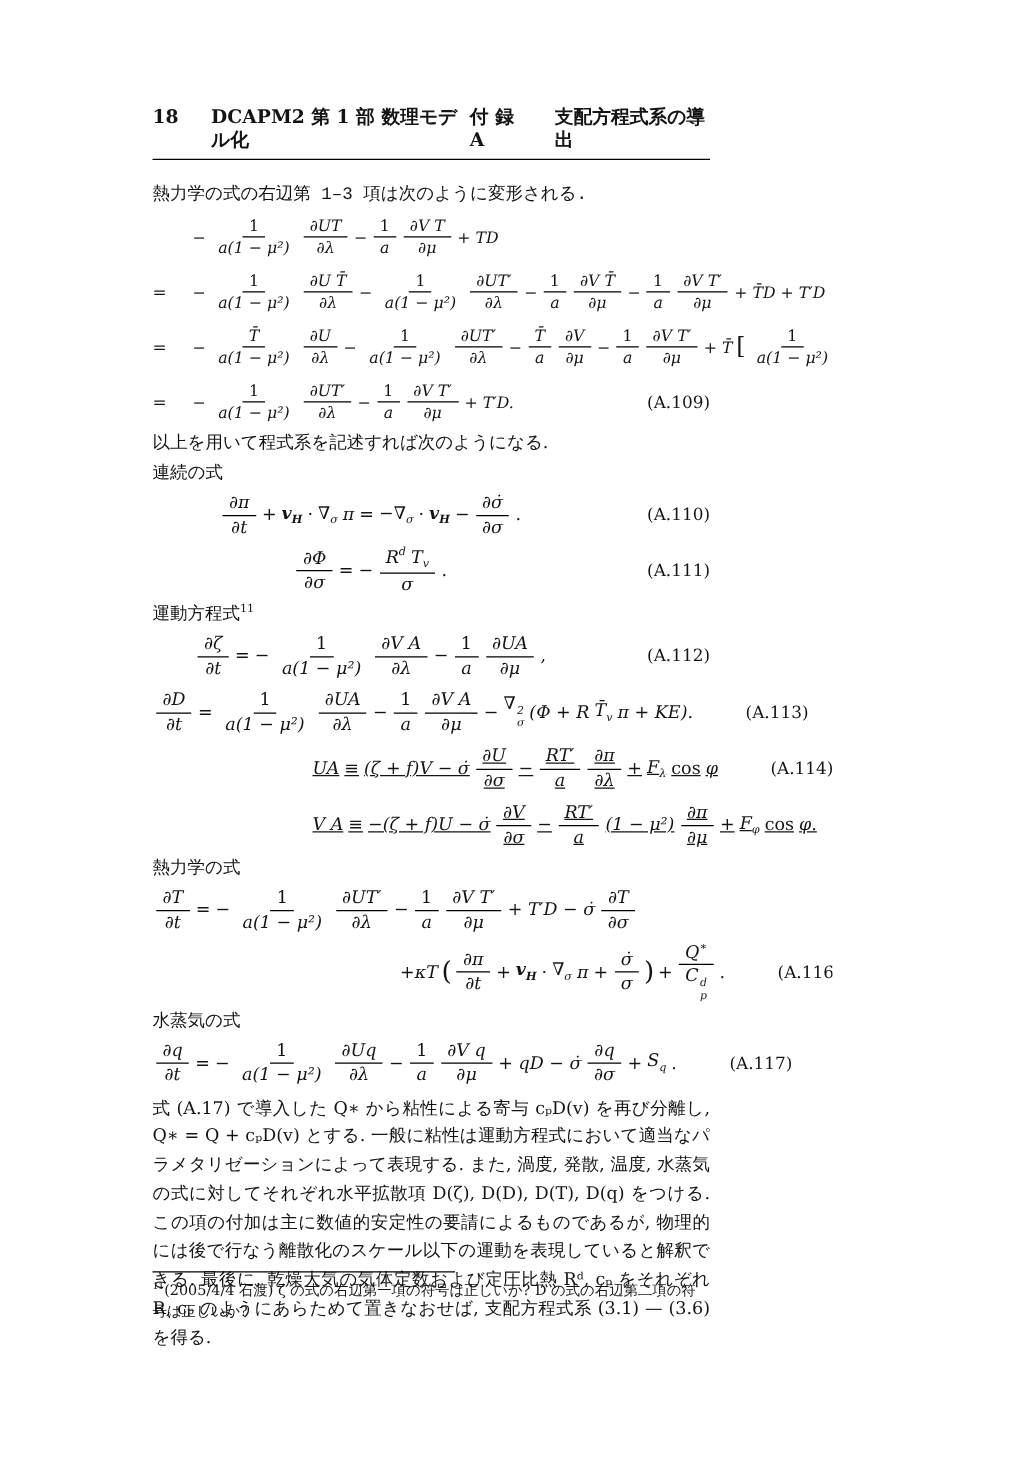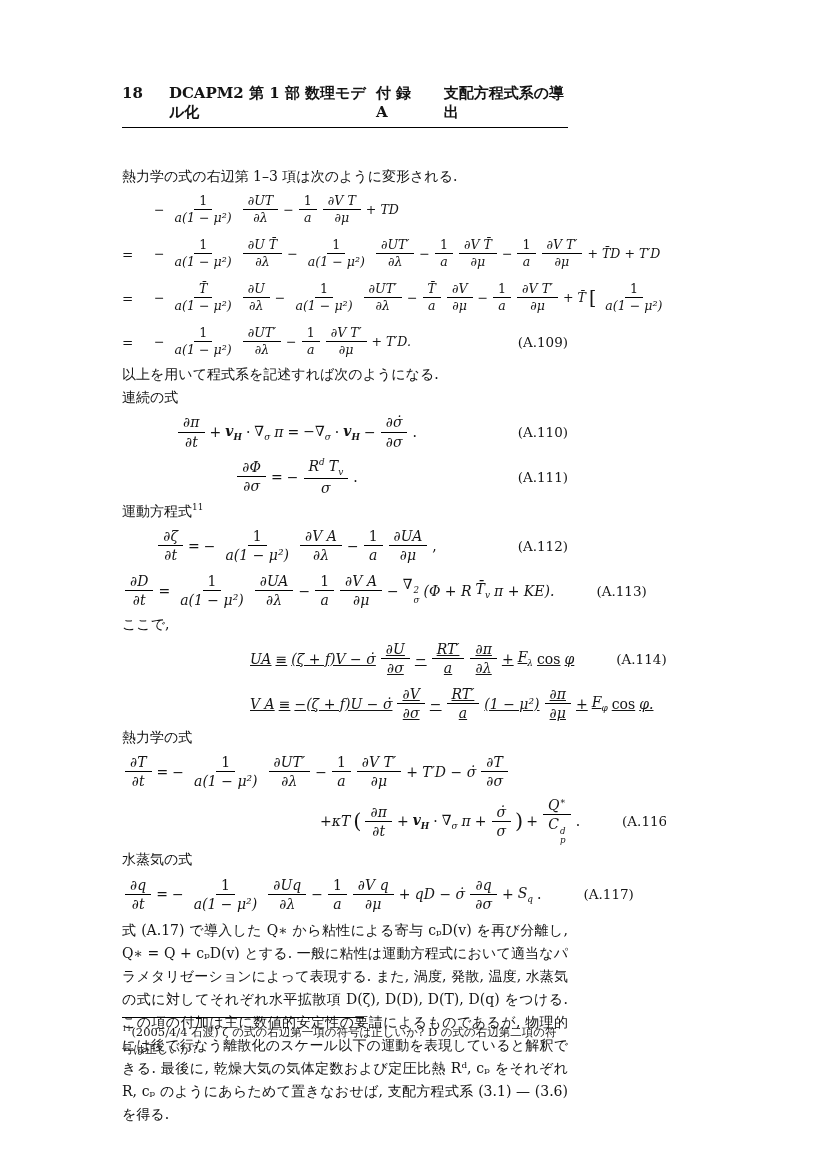--- a/index.html
+++ b/index.html
@@ -6,21 +6,21 @@
   .page{position:relative;width:666px;height:1169px;background:#fff;overflow:hidden;
         font-family:"DejaVu Serif",serif;color:#141414;}
   .content{position:absolute;left:122px;right:98px;top:84px;}
   
   .hdr{display:flex;justify-content:space-between;align-items:baseline;
        font-weight:bold;font-size:15px;padding-bottom:5px;border-bottom:1.4px solid #000;}
   .hdr-left{display:flex;gap:26px;}
   .hdr-right{display:flex;gap:20px;}
   
   .jp{font-size:14px;line-height:1.5;margin:0;}
-  .intro{margin-top:38px;}
+  .intro{margin-top:18px;font-family:Liberation Mono, monospace;}
   .lbl{font-size:14px;margin:4px 0 0 0;}
   .para{font-size:14px;line-height:1.64;text-align:justify;margin-top:4px;}
   
   .eqrow{display:flex;align-items:center;margin:5px 0;min-height:40px;}
   .eqbody{flex:1;display:flex;justify-content:center;align-items:center;
           font-style:italic;font-size:14px;flex-wrap:nowrap;white-space:nowrap;}
   .eqnum{width:56px;text-align:right;font-style:normal;font-size:13.5px;margin-left:40px;}
   .lhs{width:30px;flex:0 0 30px;font-size:13.5px;}
   .a109 .eqrow{margin:1px 0;min-height:43px;}
   .a109 .eqbody{justify-content:flex-start;font-size:12.6px;}
@@ -323,21 +323,20 @@
           </span>
           <span class="tk up">−</span>
           <span class="tk">∇<span class="scripts"><span>2</span><span>σ</span></span></span>
           <span class="tk">(Φ + R</span>
           <span class="tk">T̄<sub>v</sub></span>
           <span class="tk">π + KE).</span>
         </span>
       <span class="eqnum">(A.113)</span>
     </div>
 
-    <p class="lbl">ここで,</p>
     <div class="groupleft">
       <div class="eqrow">
         <span class="eqbody">
             <span class="tk">UA</span>
             <span class="tk up">≡</span>
             <span class="tk">(ζ + f)V − σ̇</span>
             <span class="frac">
               <span class="num"><span class="tk">∂U</span></span>
               <span class="den"><span class="tk">∂σ</span></span>
             </span>

